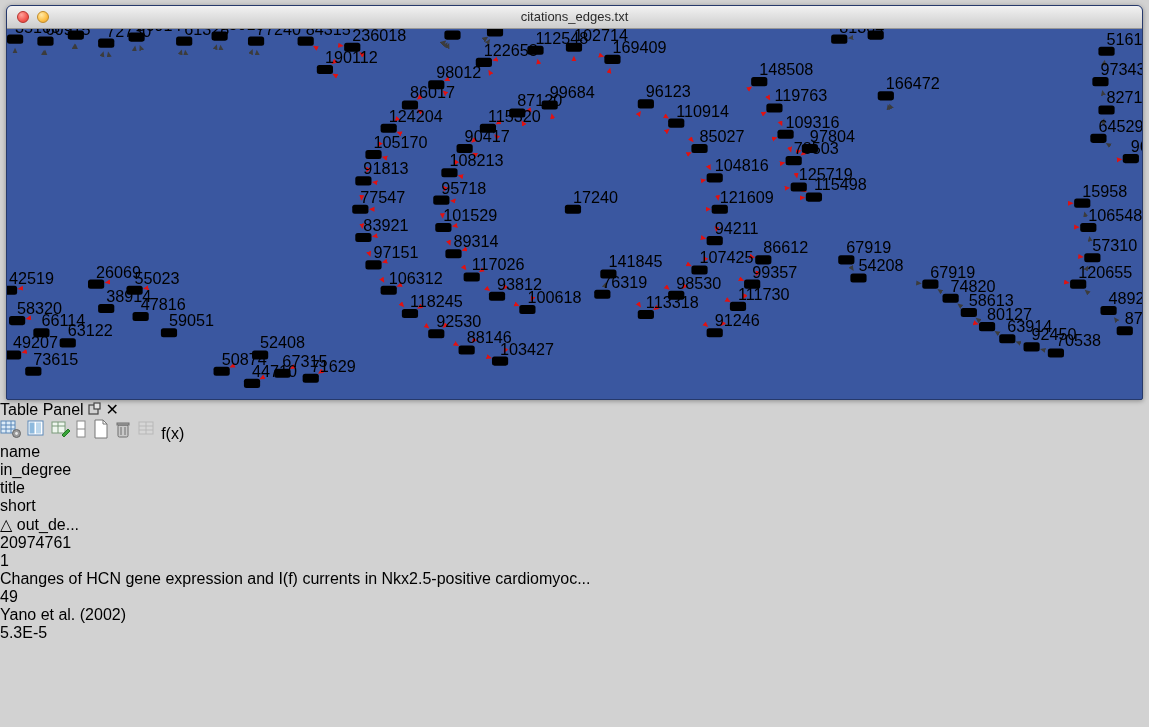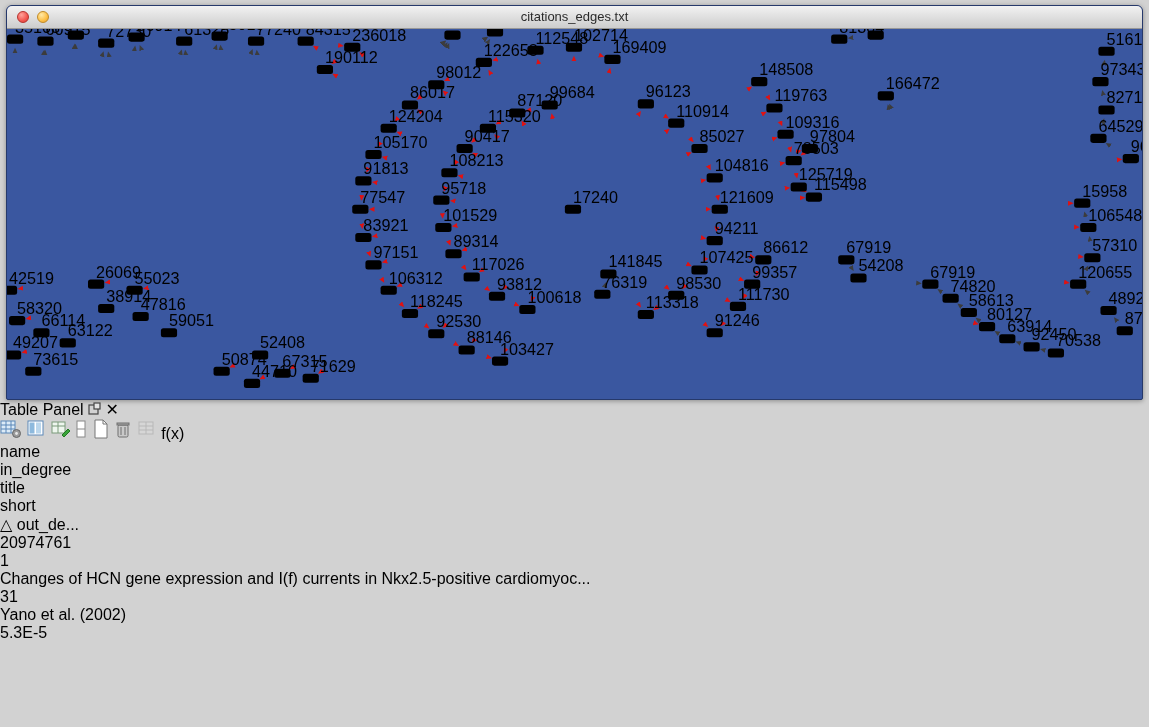--- a/index.html
+++ b/index.html
@@ -762,21 +762,21 @@
           <div class="th c4">
             <span class="sort">△</span>
             <span>out_de...</span></div>
           <div class="th th-fill"></div>
         </div>
         <div class="tbody">
           <div class="trow">
     <div class="cell c0">20974761</div>
     <div class="cell c1">1</div>
     <div class="cell c3">Changes of HCN gene expression and I(f) currents in Nkx2.5-positive cardiomyoc...</div>
-    <div class="cell c4">31</div>
+    <div class="cell c4">49</div>
     <div class="cell c5">Yano et al. (2002)</div>
     <div class="cell c6">5.3E-5</div>
   </div>
             <div class="vscroll"></div>
         </div>
       </div>
 
     </div>
   </div>
 

